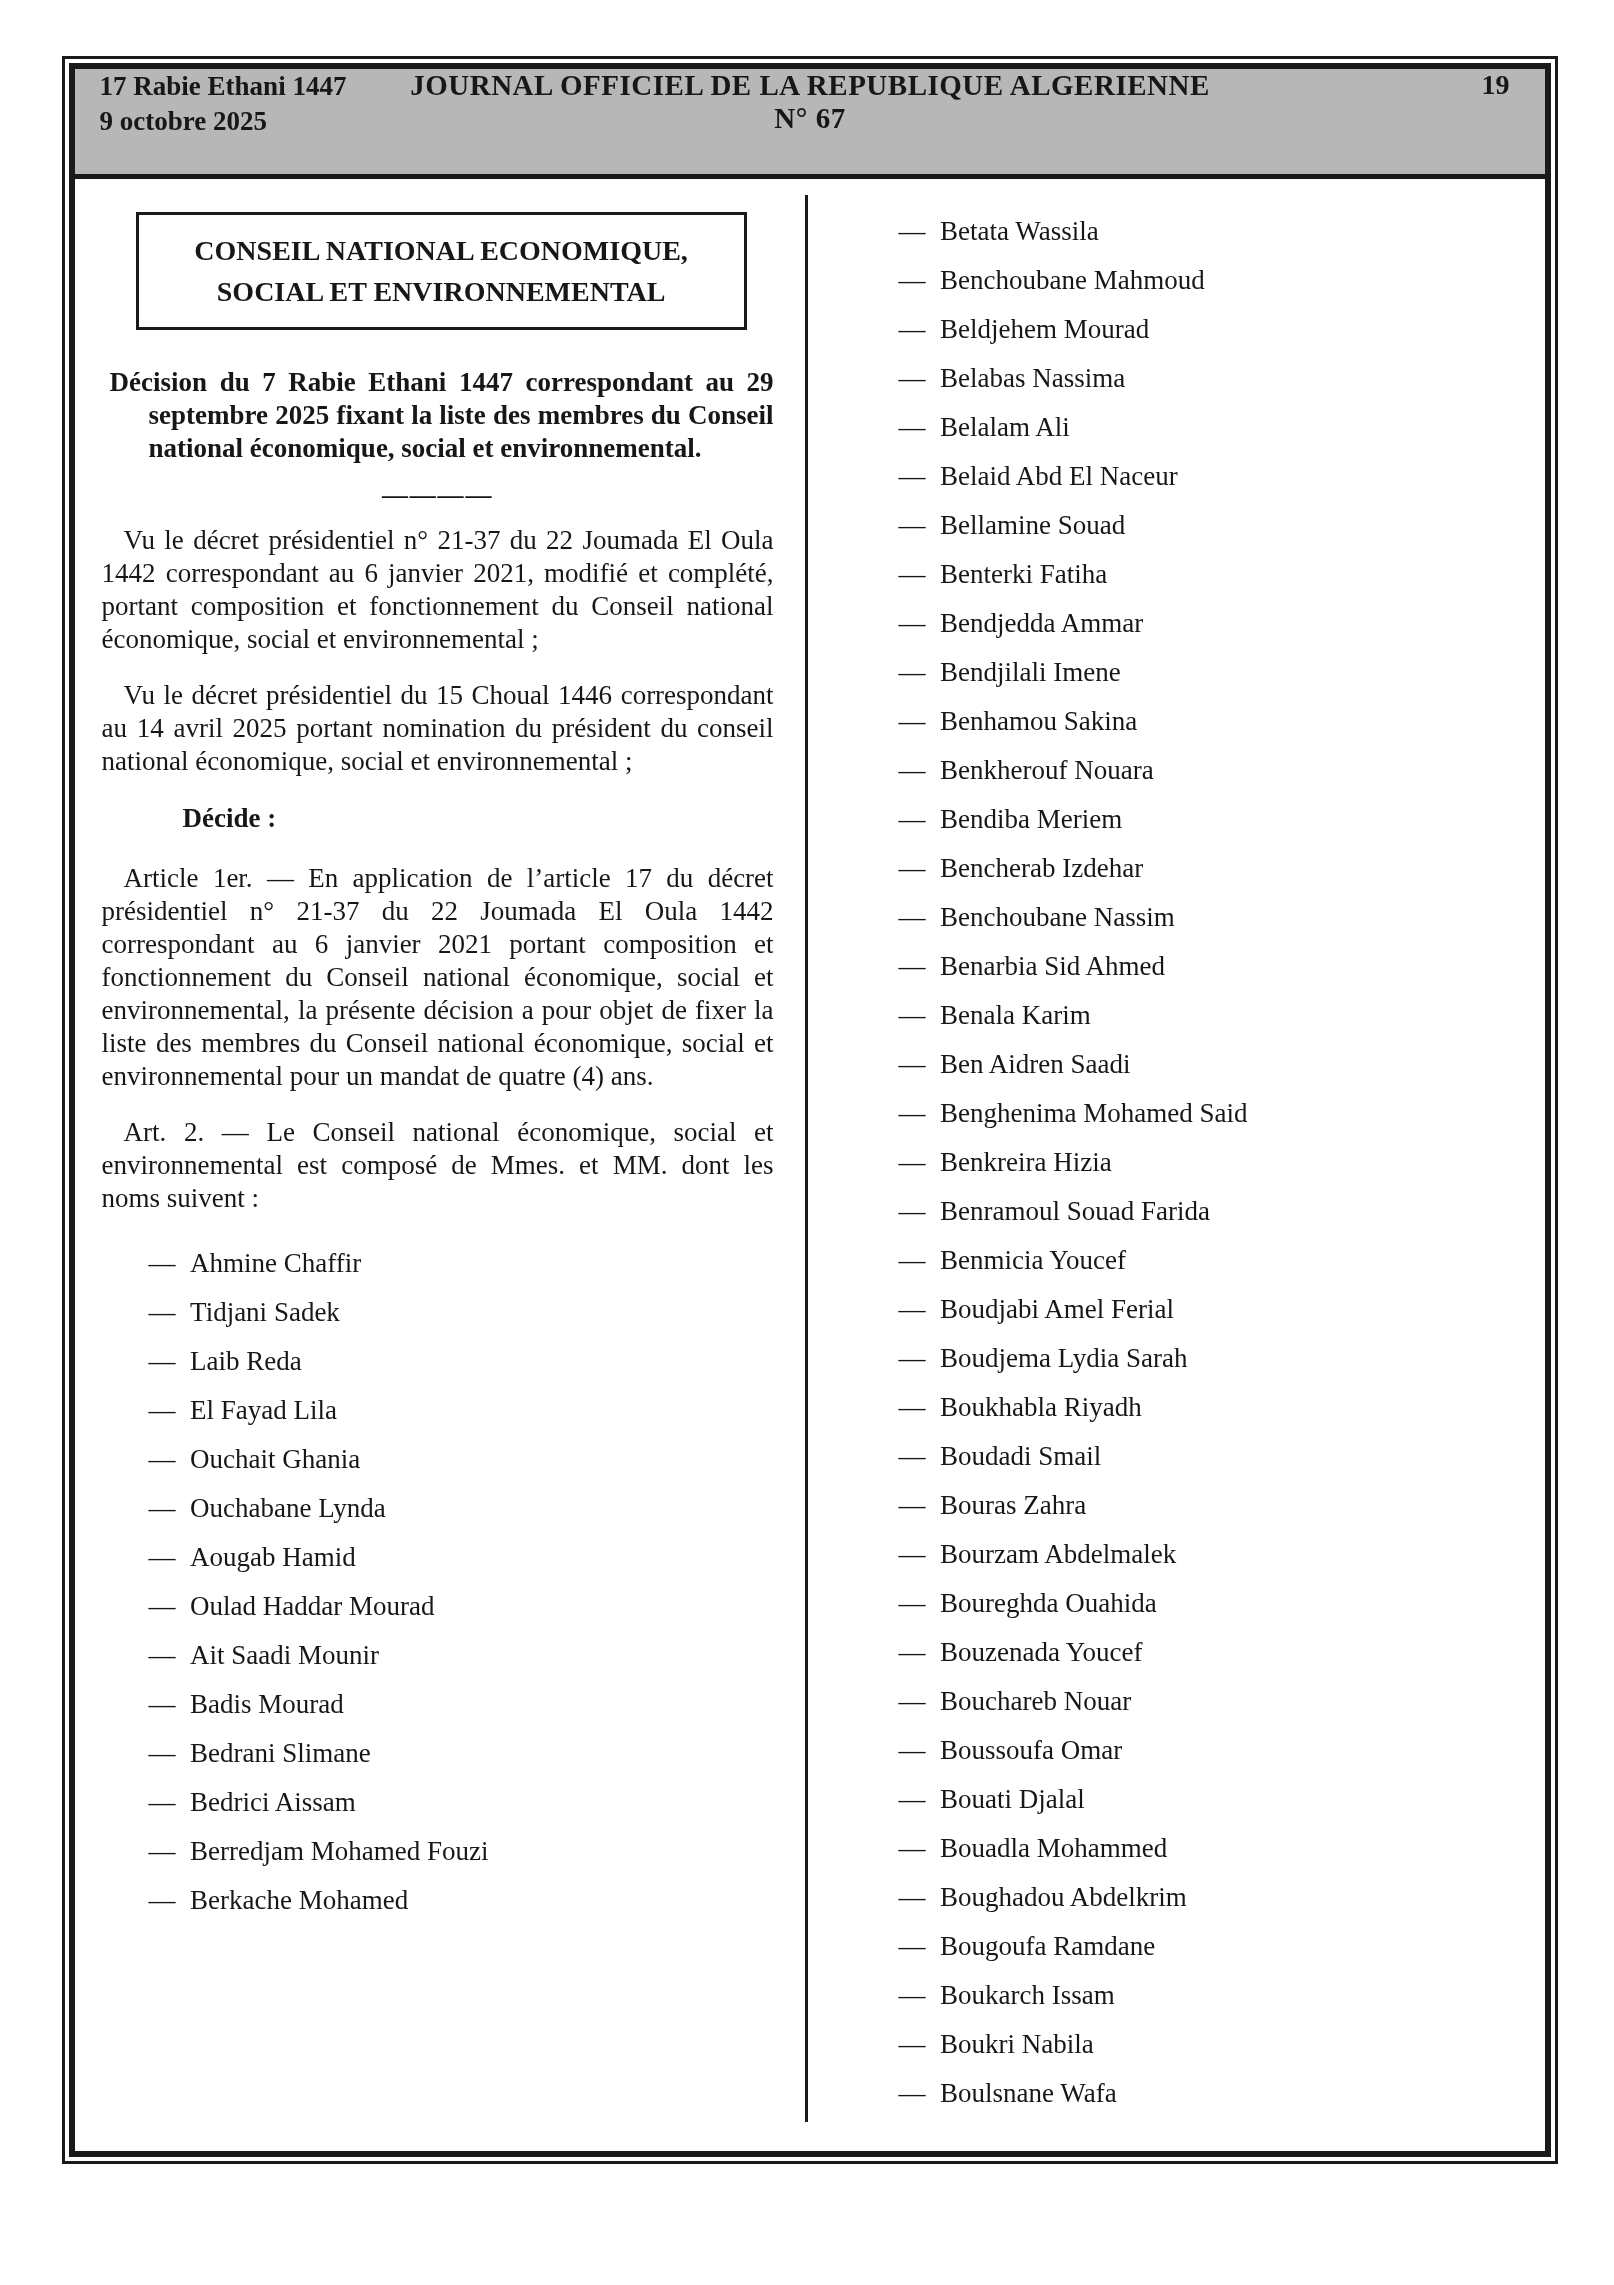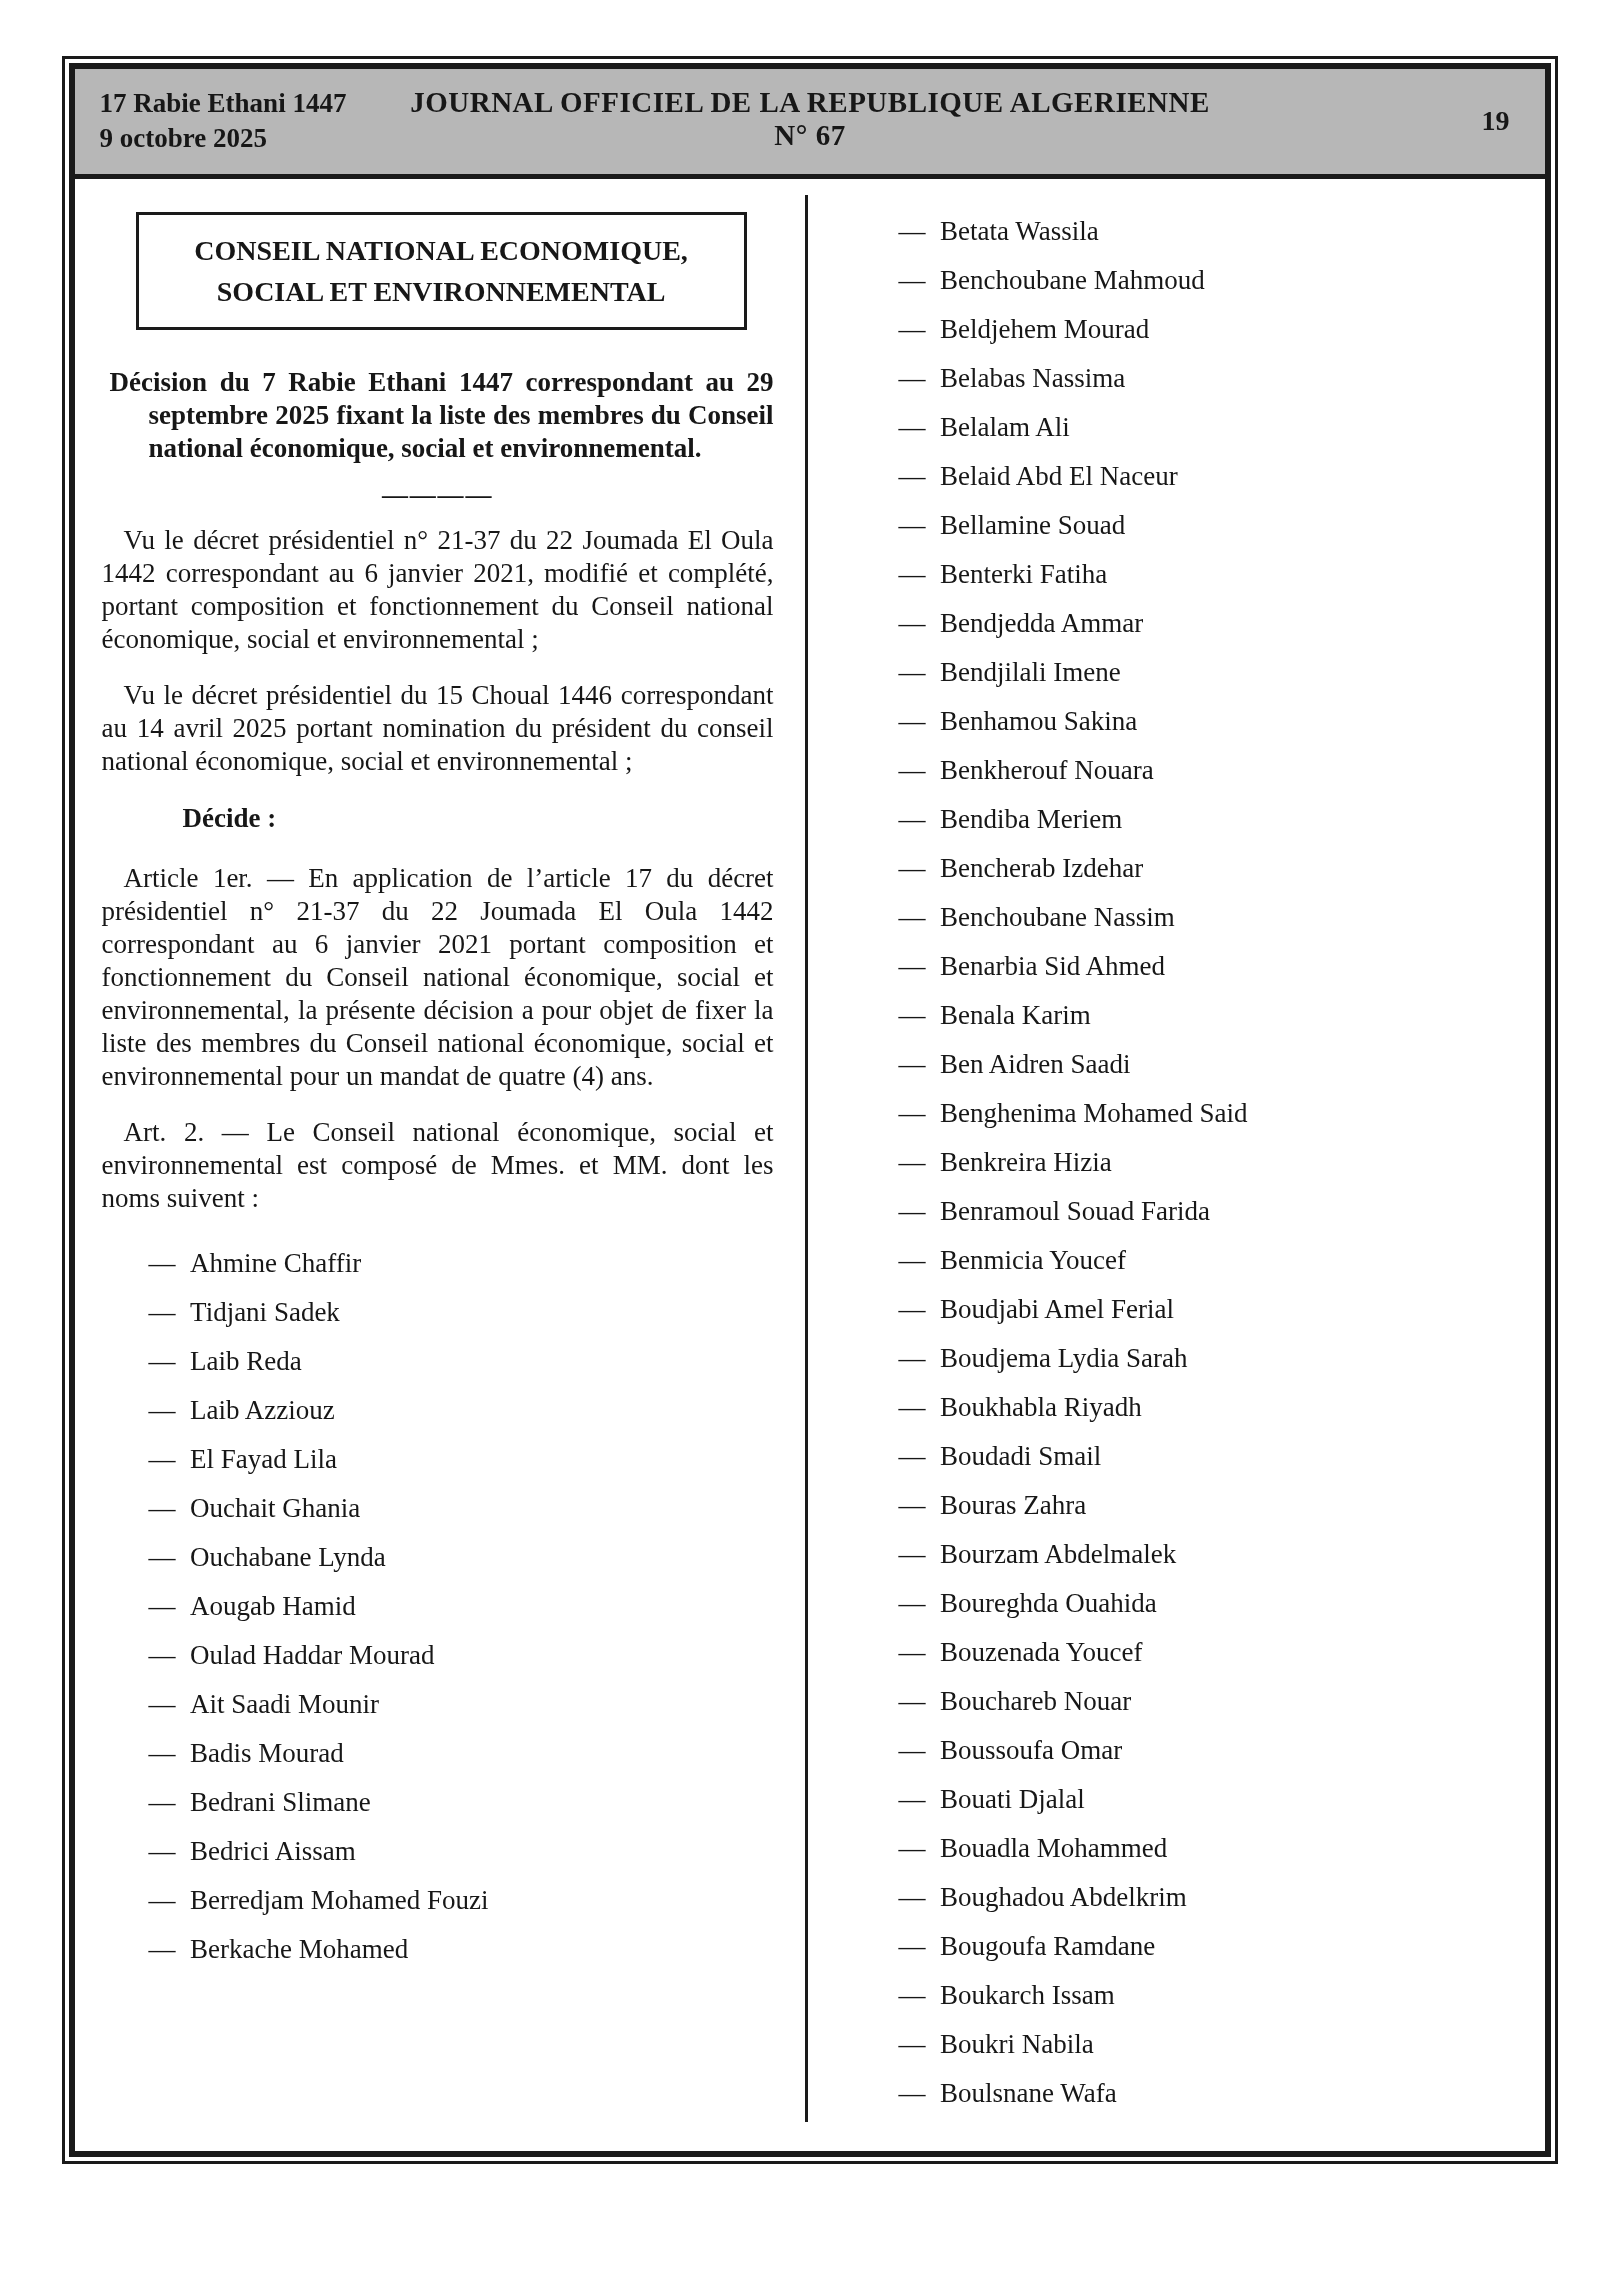--- a/index.html
+++ b/index.html
@@ -23,21 +23,21 @@
     width: 100%; height: 100%;
     border: 6.3px solid #1a1a1a;
     box-sizing: border-box;
     display: flex; flex-direction: column;
     background: #ffffff;
   }
   .header {
     background: #b7b7b7;
     border-bottom: 5.4px solid #1a1a1a;
     height: 110px; flex: 0 0 auto;
-    display: flex; align-items: center;
+    display: flex; align-items: flex-start;
     padding: 0 25px;
     box-sizing: border-box;
   }
   .header-dates {
     width: 299px; flex: 0 0 auto;
     font-weight: bold; font-size: 27px; line-height: 35px;
   }
   .header-title {
     flex: 1 1 auto;
     text-align: center;
@@ -155,23 +155,20 @@
             <div class="member-item">
             <span class="dash">—</span><span class="member-name">Ahmine Chaffir</span>
           </div>
             <div class="member-item">
             <span class="dash">—</span><span class="member-name">Tidjani Sadek</span>
           </div>
             <div class="member-item">
             <span class="dash">—</span><span class="member-name">Laib Reda</span>
           </div>
             <div class="member-item">
-            <span class="dash">—</span><span class="member-name">Laib Azziouz</span>
-          </div>
-            <div class="member-item">
             <span class="dash">—</span><span class="member-name">El Fayad Lila</span>
           </div>
             <div class="member-item">
             <span class="dash">—</span><span class="member-name">Ouchait Ghania</span>
           </div>
             <div class="member-item">
             <span class="dash">—</span><span class="member-name">Ouchabane Lynda</span>
           </div>
             <div class="member-item">
             <span class="dash">—</span><span class="member-name">Aougab Hamid</span>

